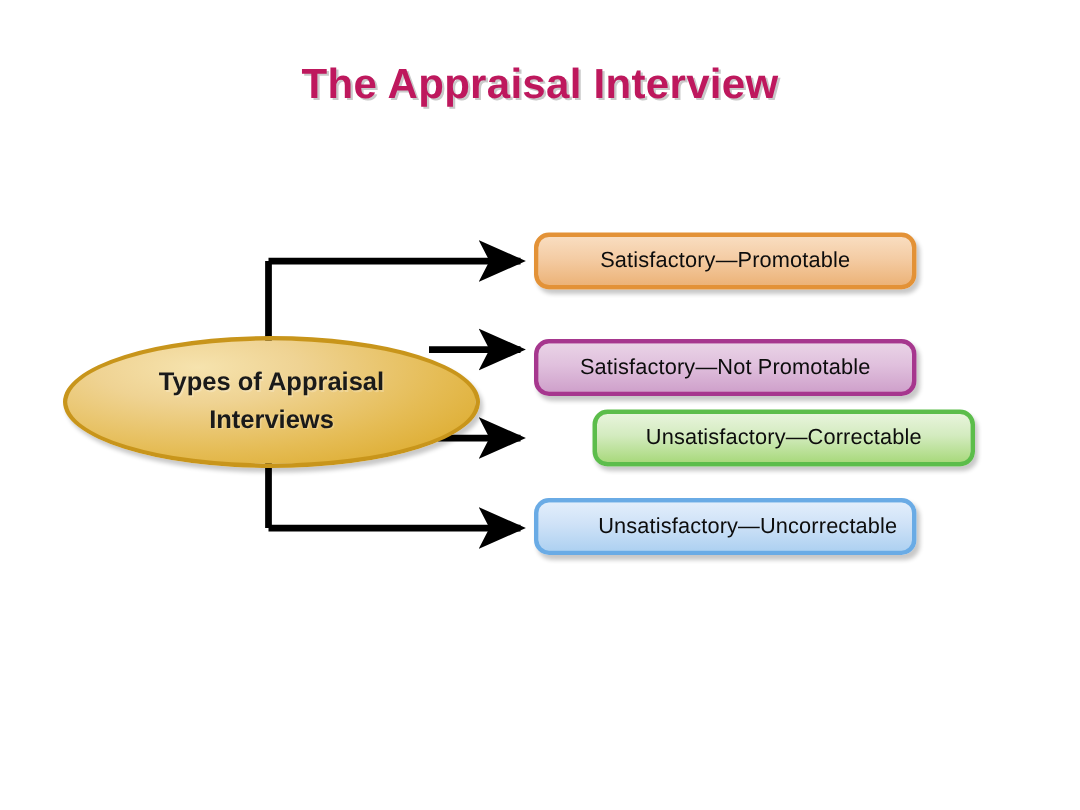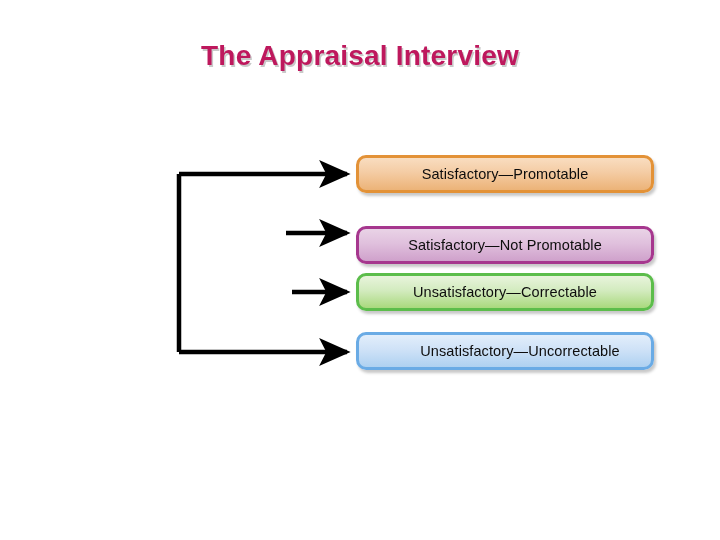--- a/index.html
+++ b/index.html
@@ -71,21 +71,21 @@
     color: #1a1a1a;
     line-height: 1.45;
     text-shadow: 1px 1px 0 rgba(255,255,255,0.22);
     width: 200px;
   }
 
   
   .node-box {
     position: absolute;
     left: 356px;
-    width: 298px;
+    width: 255px;
     height: 38px;
     border-radius: 10px;
     box-sizing: border-box;
     display: flex;
     align-items: center;
     justify-content: center;
     box-shadow: 2px 3px 3px rgba(0,0,0,0.22);
   }
   .node-box .node-label {
     font-size: 14.5px;
@@ -102,20 +102,21 @@
   }
   #box-1 {
     top: 226px;
     border: 3px solid #a6378e;
     background: linear-gradient(to bottom, #e9d3e6 0%, #e0c0dd 45%, #cfa1cb 100%);
   }
   #box-2 {
     top: 273px;
     border: 3px solid #5cbd4b;
     background: linear-gradient(to bottom, #e8f4dc 0%, #d3ebbf 45%, #a9d97d 100%);
+    margin-left: 39px;
   }
   #box-3 {
     top: 332px;
     border: 3px solid #6aabe5;
     background: linear-gradient(to bottom, #e2eefb 0%, #cfe2f7 45%, #aed1f1 100%);
     padding-left: 30px;
   }
 </style>
 </head>
 <body>
@@ -135,20 +136,23 @@
 
     <path d="M179,174 L347,174" stroke="#000000" stroke-width="4.5" fill="none" marker-end="url(#arrowhead)"></path>
 
     <path d="M286,233 L347,233" stroke="#000000" stroke-width="4.5" fill="none" marker-end="url(#arrowhead)"></path>
 
     <path d="M292,292 L347,292" stroke="#000000" stroke-width="4.5" fill="none" marker-end="url(#arrowhead)"></path>
 
     <path d="M179,352 L347,352" stroke="#000000" stroke-width="4.5" fill="none" marker-end="url(#arrowhead)"></path>
   </svg>
 
+  <div id="ellipse-node">
+    <div id="ellipse-label">Types of Appraisal Interviews</div>
+  </div>
 
   <div id="box-0" class="node-box">
     <span class="node-label">Satisfactory—Promotable</span>
   </div>
 
   <div id="box-1" class="node-box">
     <span class="node-label">Satisfactory—Not Promotable</span>
   </div>
 
   <div id="box-2" class="node-box">

